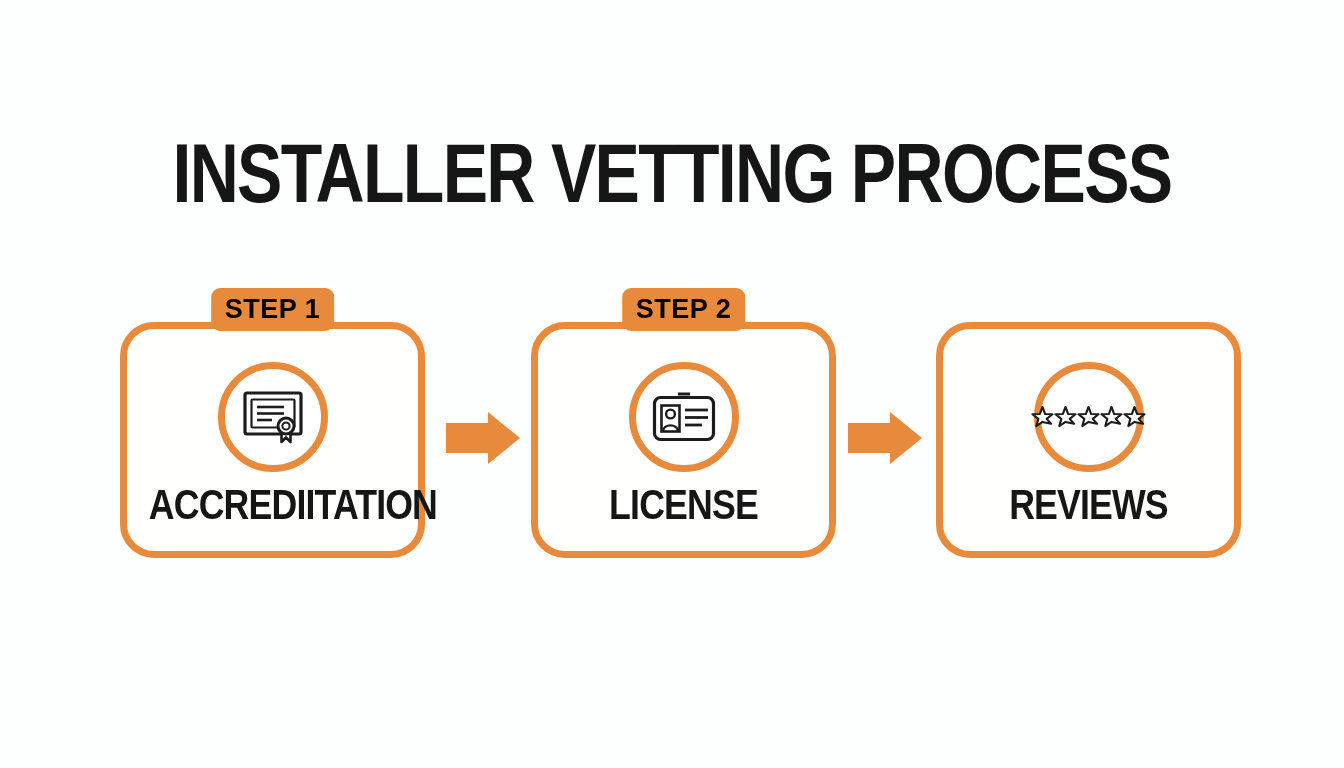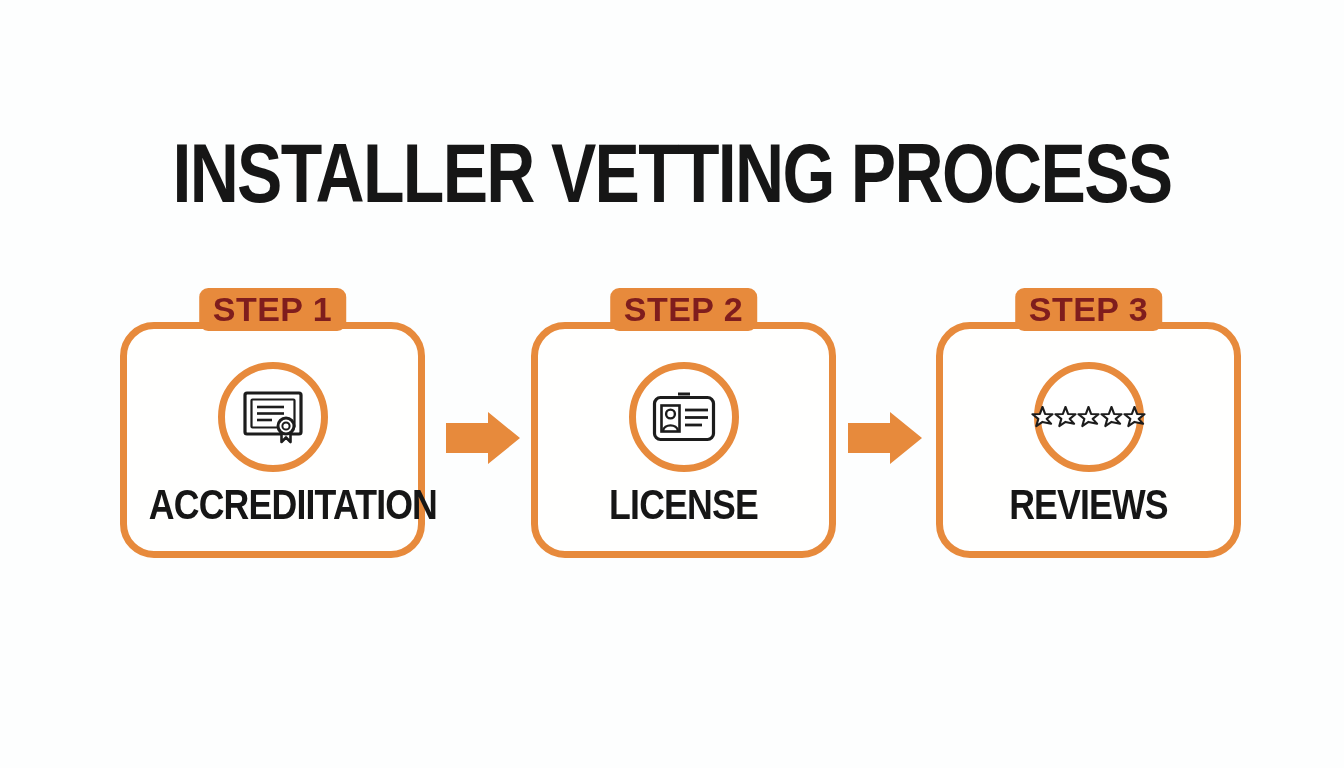--- a/index.html
+++ b/index.html
@@ -47,22 +47,22 @@
   .tab {
     position: absolute;
     top: -41px;
     left: 50%;
     transform: translateX(-50%);
     min-width: 118px;
     height: 43px;
     padding: 0 14px;
     background: var(--orange, #E78A3C);
     border-radius: 9px;
-    color: #7f1d1d;
-    font-size: 34px;
+    color: #000000;
+    font-size: 27px;
     font-weight: bold;
     letter-spacing: 0.5px;
     display: flex;
     align-items: center;
     justify-content: center;
     box-sizing: border-box;
     white-space: nowrap;
   }
   .circle {
     position: absolute;
@@ -146,21 +146,20 @@
       </svg>
     </div>
     <div class="label">LICENSE</div>
   </div>
 
   <svg class="arrow a2" width="74" height="56" viewBox="0 0 74 56">
     <path d="M0 13 H42 V2 L74 28 L42 54 V43 H0 Z" fill="#E78A3C"></path>
   </svg>
 
   <div class="step s3">
-    <div class="tab">STEP 3</div>
     <div class="circle">
       <div class="stars">
         <svg width="23" height="23" viewBox="0 0 24 24">
             <path d="M12 1 L14.7 8.28 L22.46 8.6 L16.37 13.42 L20.9 18.47 L12 16.6 L5.53 20.9 L7.63 13.42 L1.54 8.6 L9.3 8.28 Z" fill="#ffffff" stroke="#1c1c1c" stroke-width="2.2" stroke-linejoin="round"></path>
           </svg>
         <svg width="23" height="23" viewBox="0 0 24 24">
             <path d="M12 1 L14.7 8.28 L22.46 8.6 L16.37 13.42 L20.9 18.47 L12 16.6 L5.53 20.9 L7.63 13.42 L1.54 8.6 L9.3 8.28 Z" fill="#ffffff" stroke="#1c1c1c" stroke-width="2.2" stroke-linejoin="round"></path>
           </svg>
         <svg width="23" height="23" viewBox="0 0 24 24">
             <path d="M12 1 L14.7 8.28 L22.46 8.6 L16.37 13.42 L20.9 18.47 L12 16.6 L5.53 20.9 L7.63 13.42 L1.54 8.6 L9.3 8.28 Z" fill="#ffffff" stroke="#1c1c1c" stroke-width="2.2" stroke-linejoin="round"></path>

